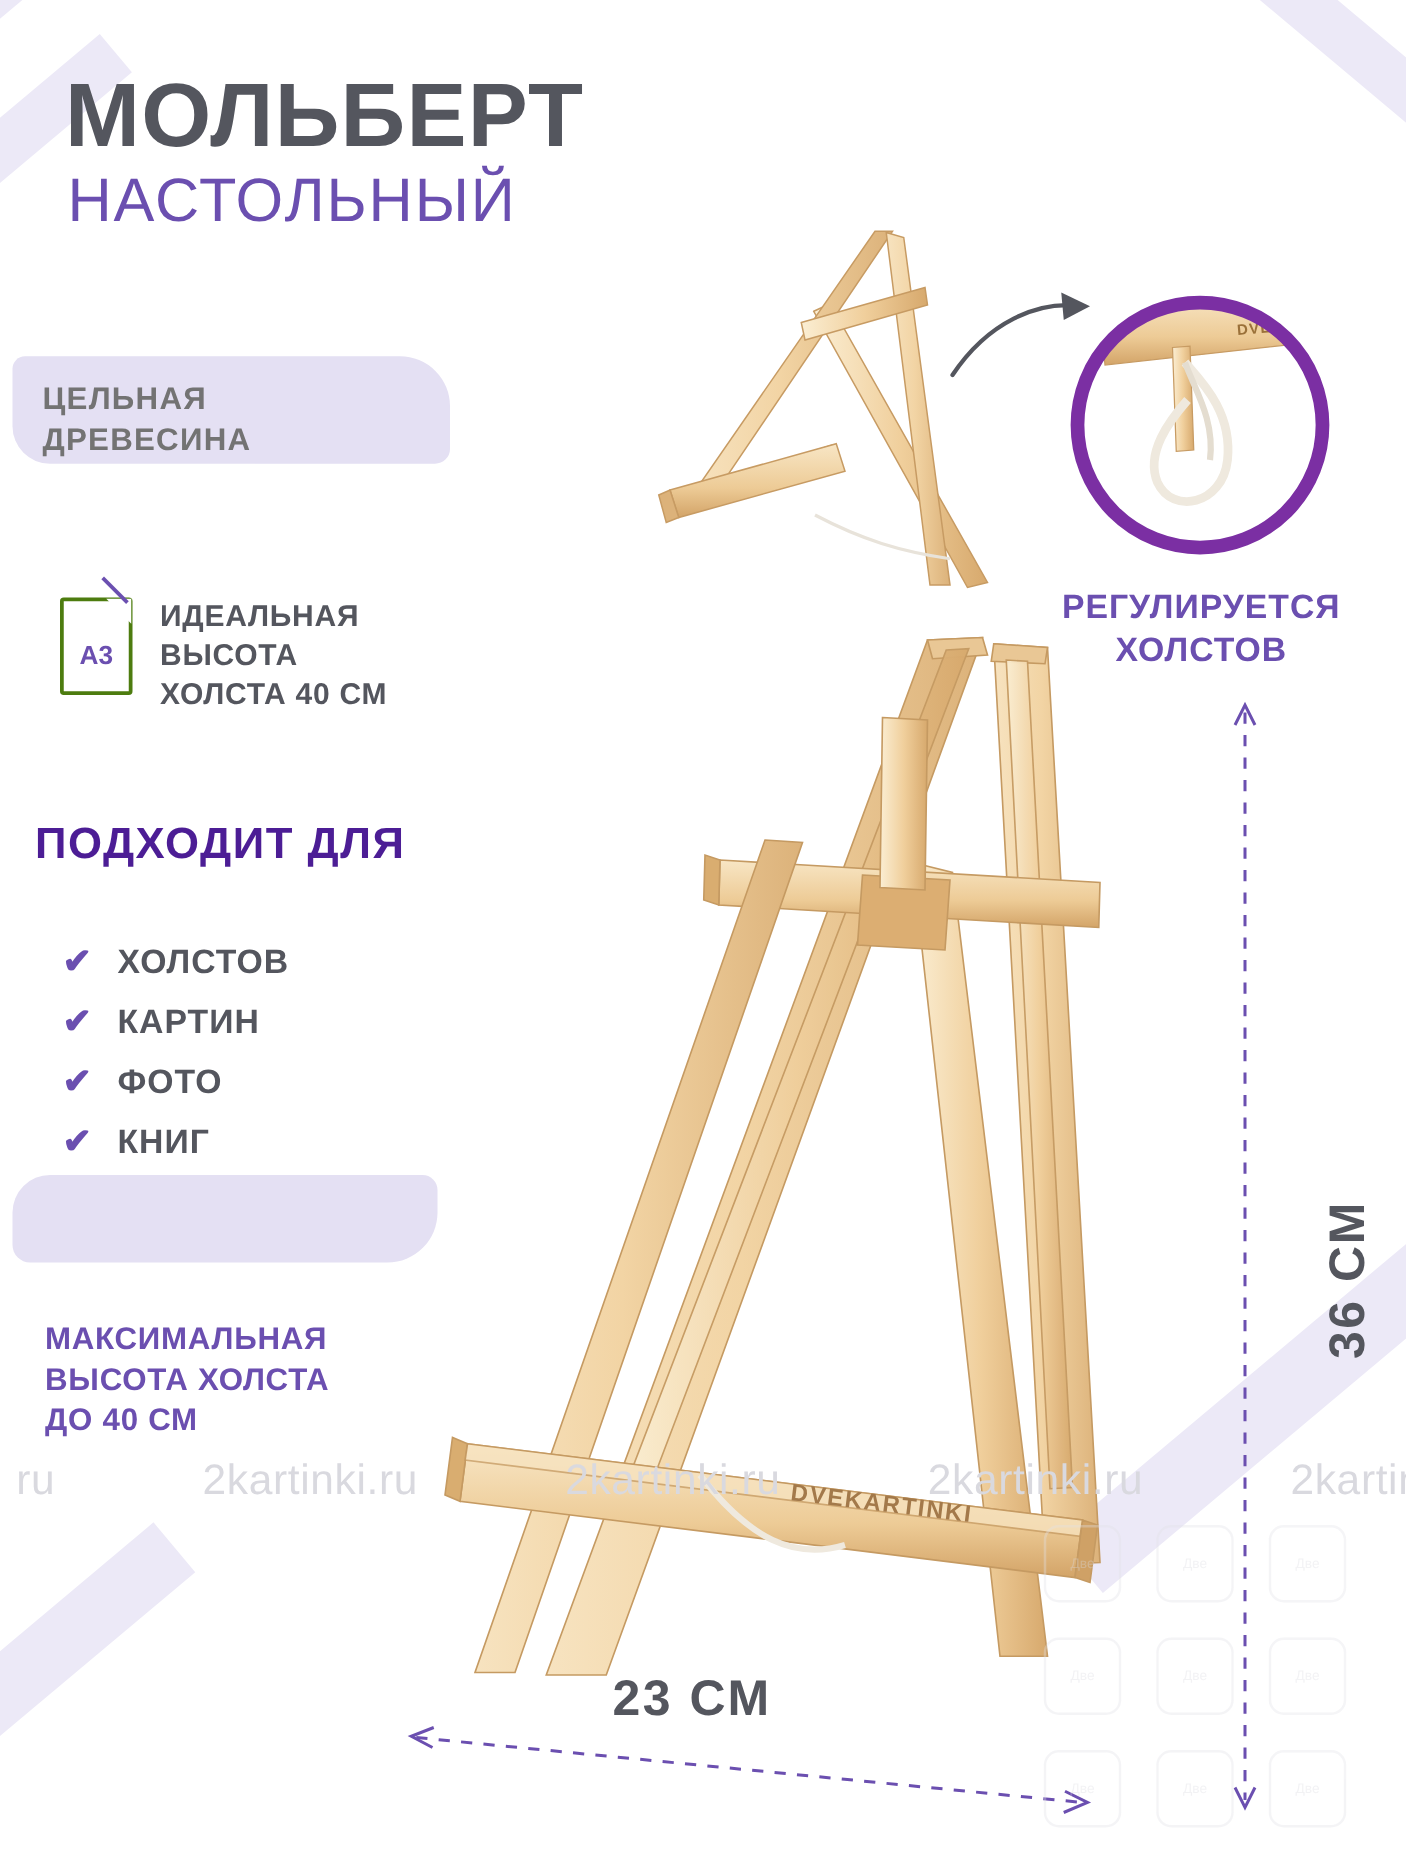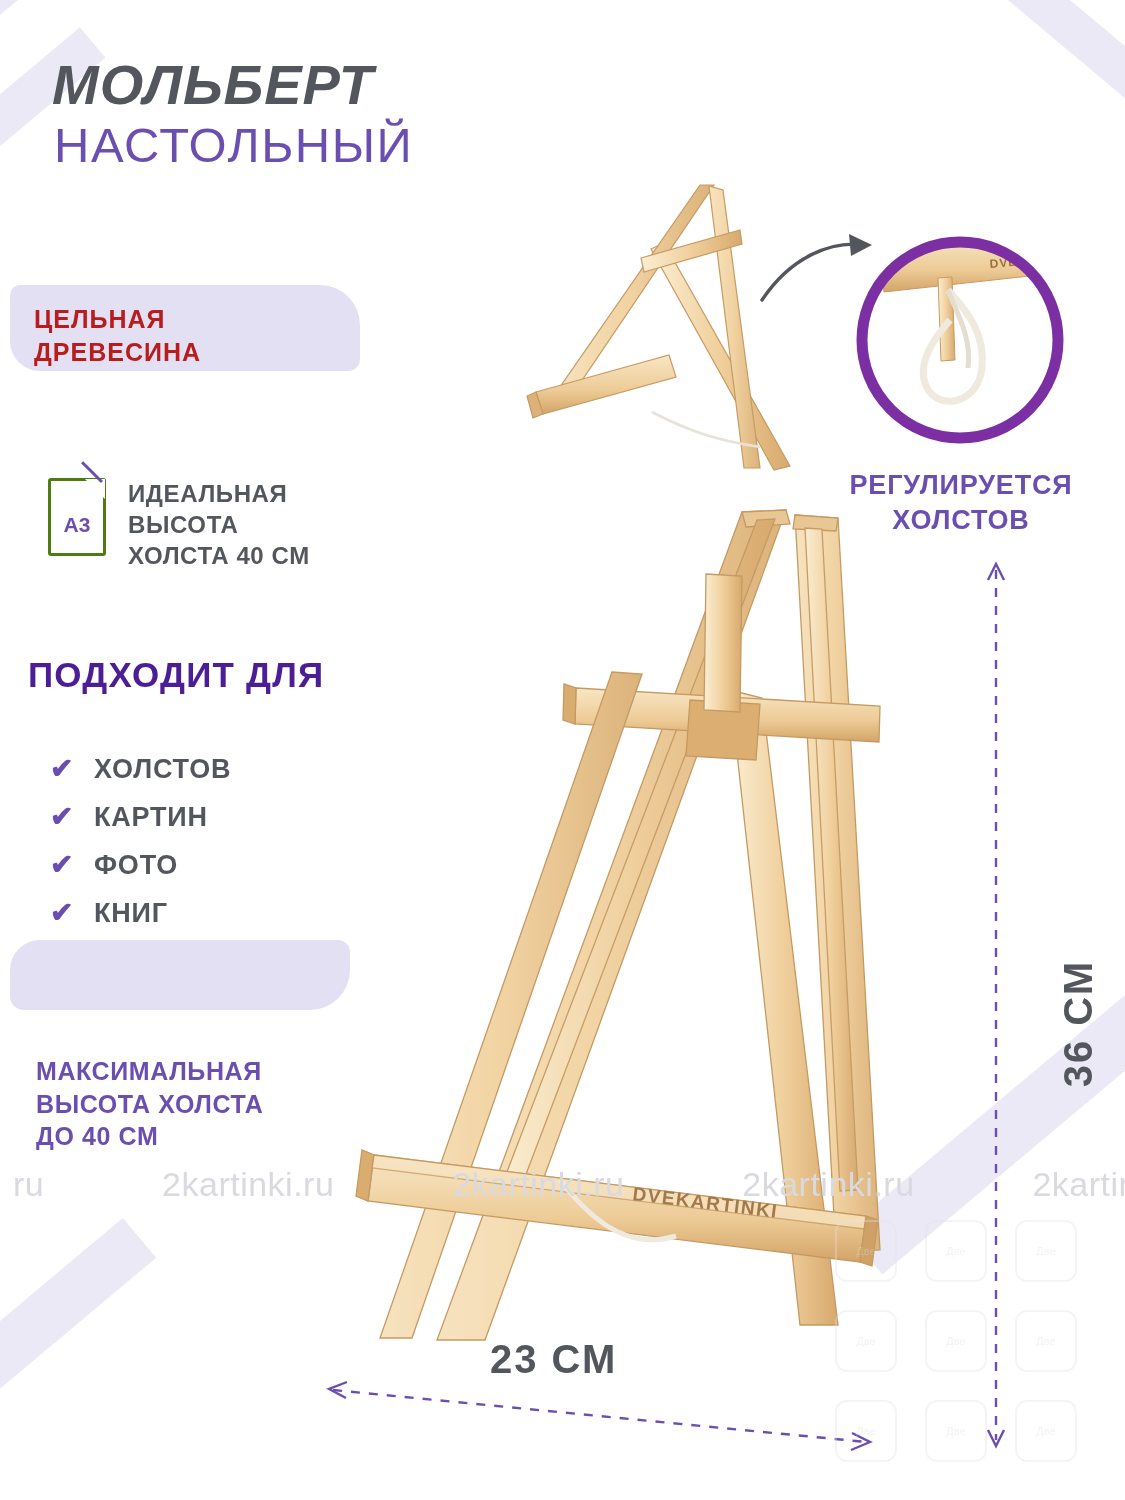--- a/index.html
+++ b/index.html
@@ -61,27 +61,26 @@
     transform-origin: left top;
   }
 
   
   .headline {
     position: absolute;
     left: 52px;
     top: 58px;
   }
   .headline .line1 {
-    font-size: 56px;
+    font-size: 72px;
     font-weight: bold;
     letter-spacing: 1px;
     color: #54565e;
     line-height: 0.98;
     margin: 0;
-    font-style: italic;
   }
   .headline .line2 {
     font-size: 49px;
     font-weight: normal;
     letter-spacing: 1.5px;
     color: #6b4fb0;
     line-height: 1.0;
     margin: 8px 0 0 2px;
   }
 
@@ -96,21 +95,21 @@
   .brush-2 { left: 10px; top: 940px; width: 340px; height: 70px; border-radius: 30px 12px 40px 14px;}
 
   .solid-wood {
     position: absolute;
     left: 34px;
     top: 303px;
     font-size: 25px;
     font-weight: bold;
     line-height: 1.32;
     letter-spacing: 1px;
-    color: #b91c1c;
+    color: #737373;
   }
 
   
   .a3-block {
     position: absolute;
     left: 48px;
     top: 478px;
     display: flex;
     align-items: flex-start;
   }

